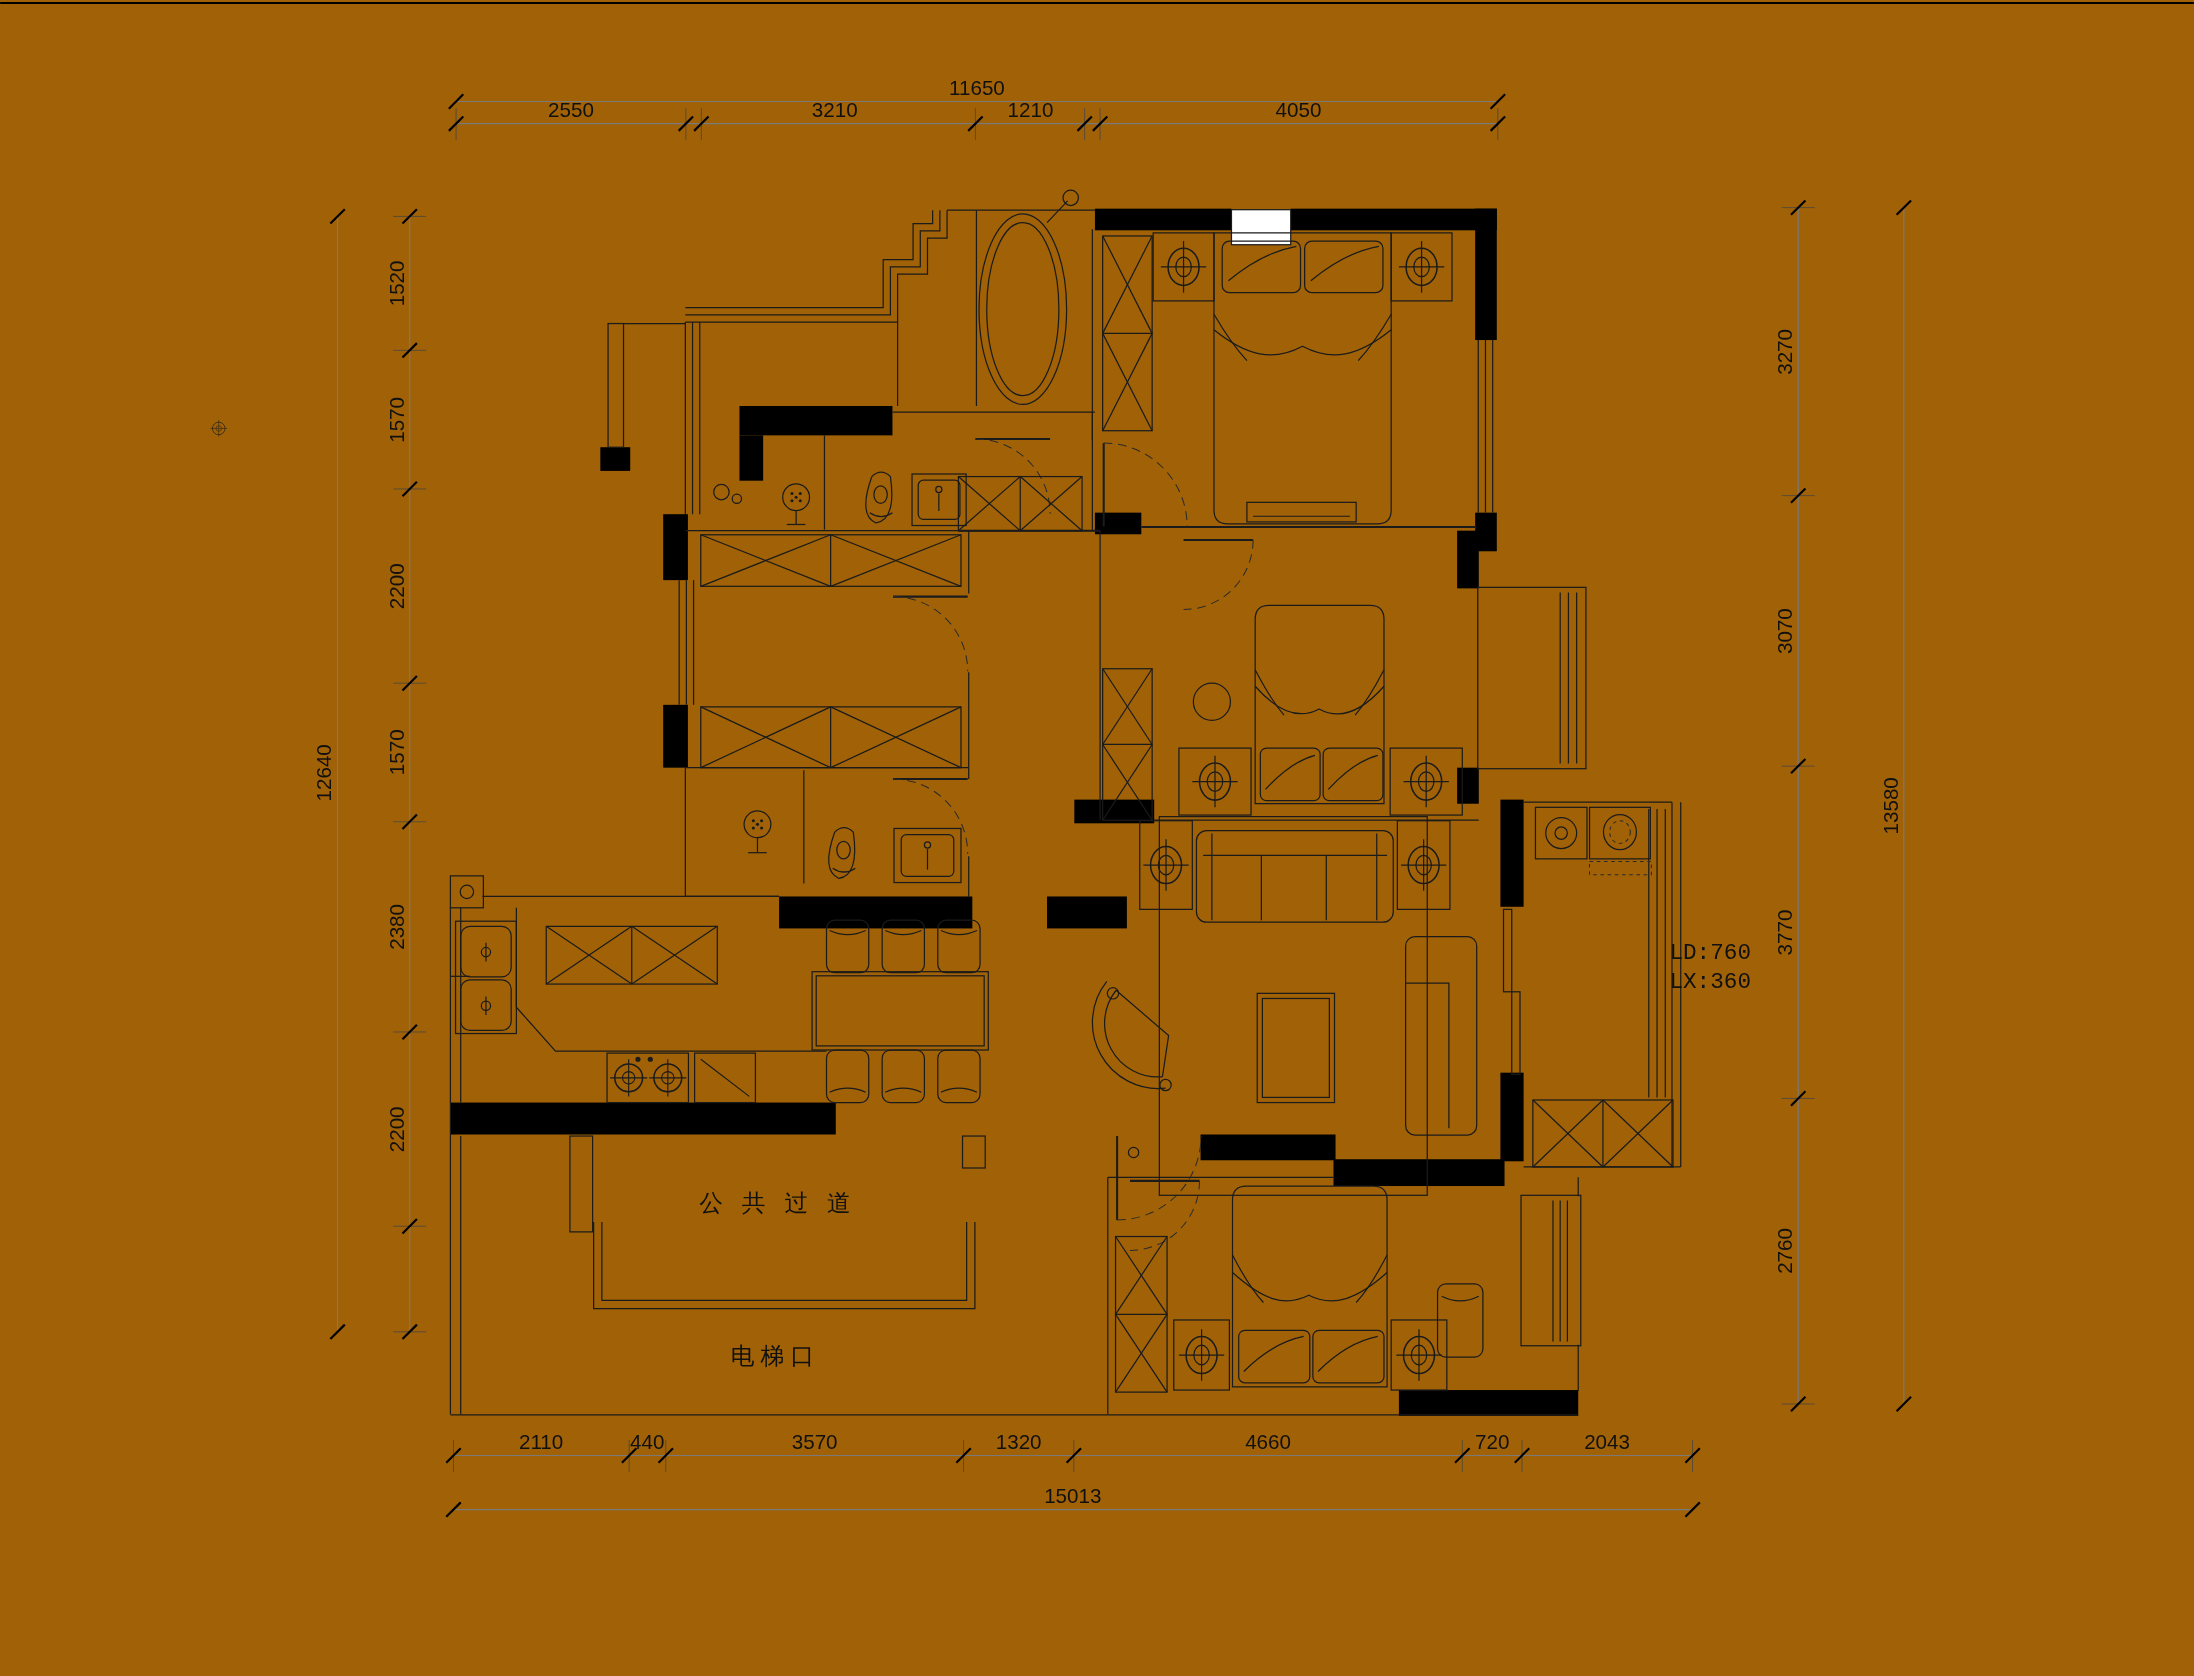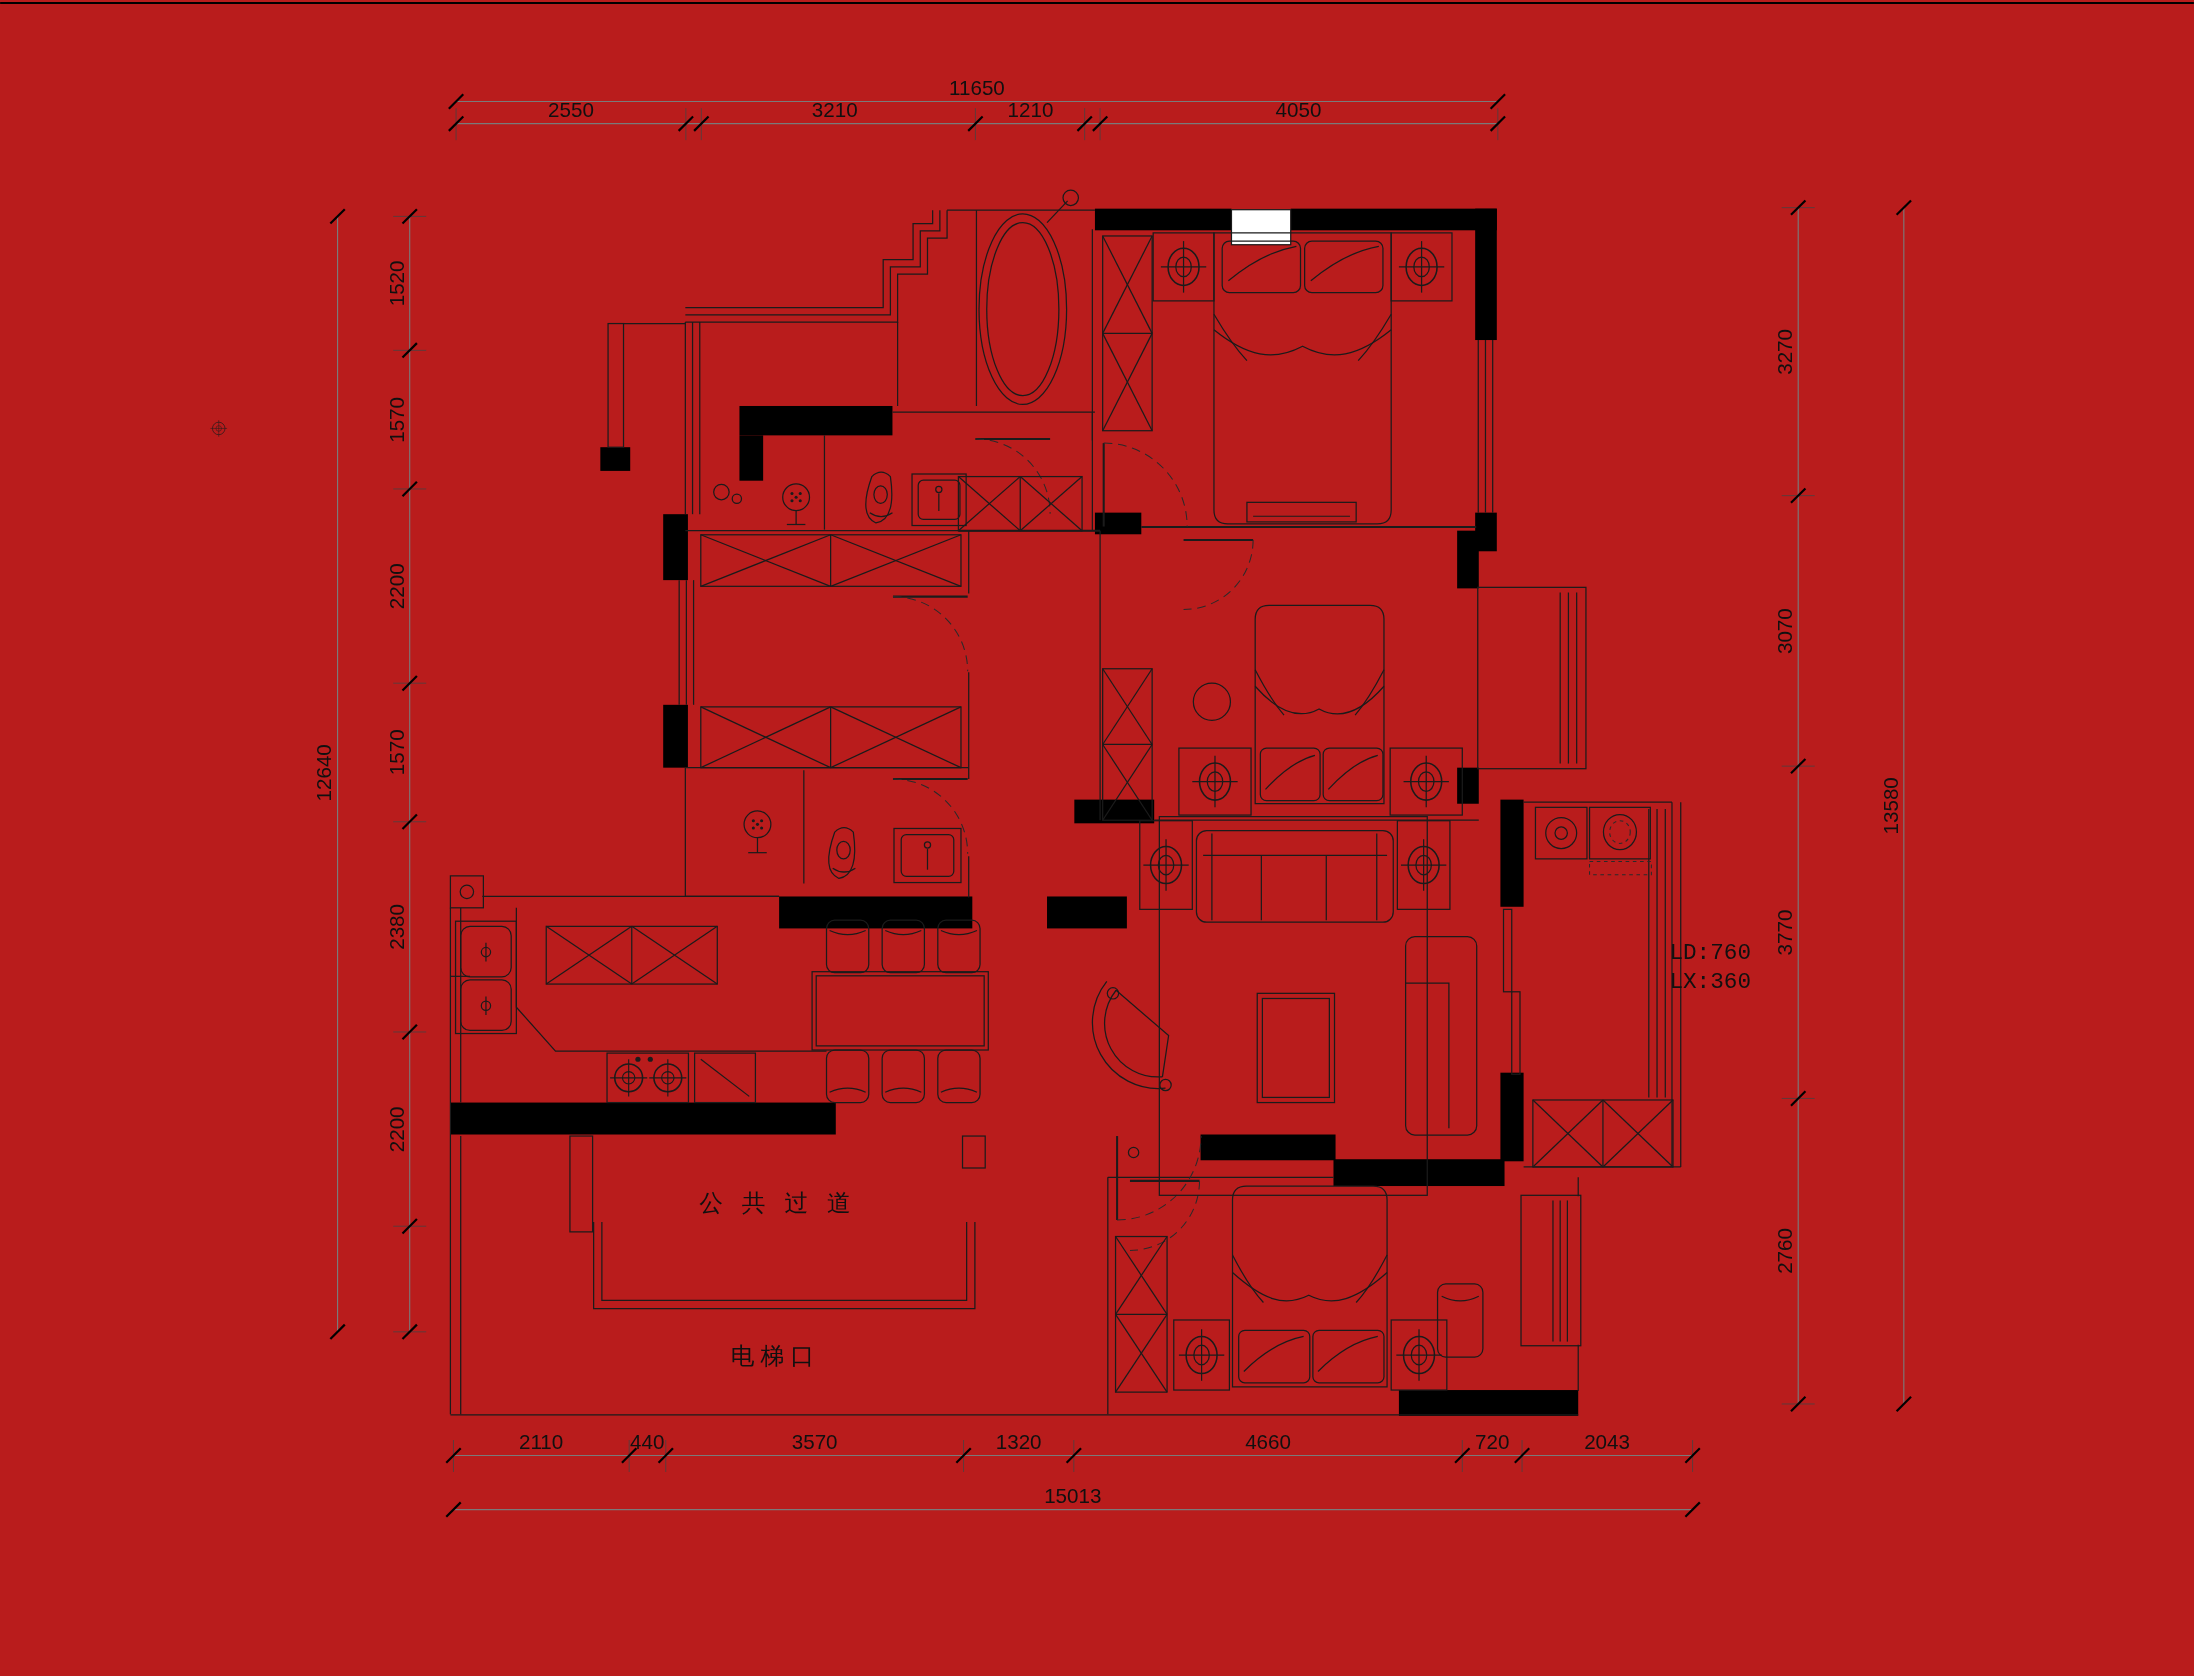--- a/index.html
+++ b/index.html
@@ -1,16 +1,16 @@
 <!DOCTYPE html>
 <html style="font-size:8.2px"><head>
 <meta charset="utf-8">
 <style>
   html,body{margin:0;padding:0;background:#fff;}
-  .sheet{position:relative;width:2194px;height:1676px;background:#b91c1c;overflow:hidden;}
+  .sheet{position:relative;width:2194px;height:1676px;background:#a16207;overflow:hidden;}
   svg{position:absolute;left:0;top:0;}
   
   .w   {fill:#000;stroke:none;}                                    
   .t   {fill:none;stroke:#1b1b1b;stroke-width:2.4;}                
   .t3  {fill:none;stroke:#1b1b1b;stroke-width:4;}                  
   .f   {fill:#fff;stroke:#1b1b1b;stroke-width:2.4;}                
   .dim {stroke:#7a7a7a;stroke-width:2.2;fill:none;}
   .tick{stroke:#000;stroke-width:4.2;}
   .guide{stroke:#444;stroke-width:1.5;}
   .dash{fill:none;stroke:#2a2a2a;stroke-width:2;stroke-dasharray:17 11;}

